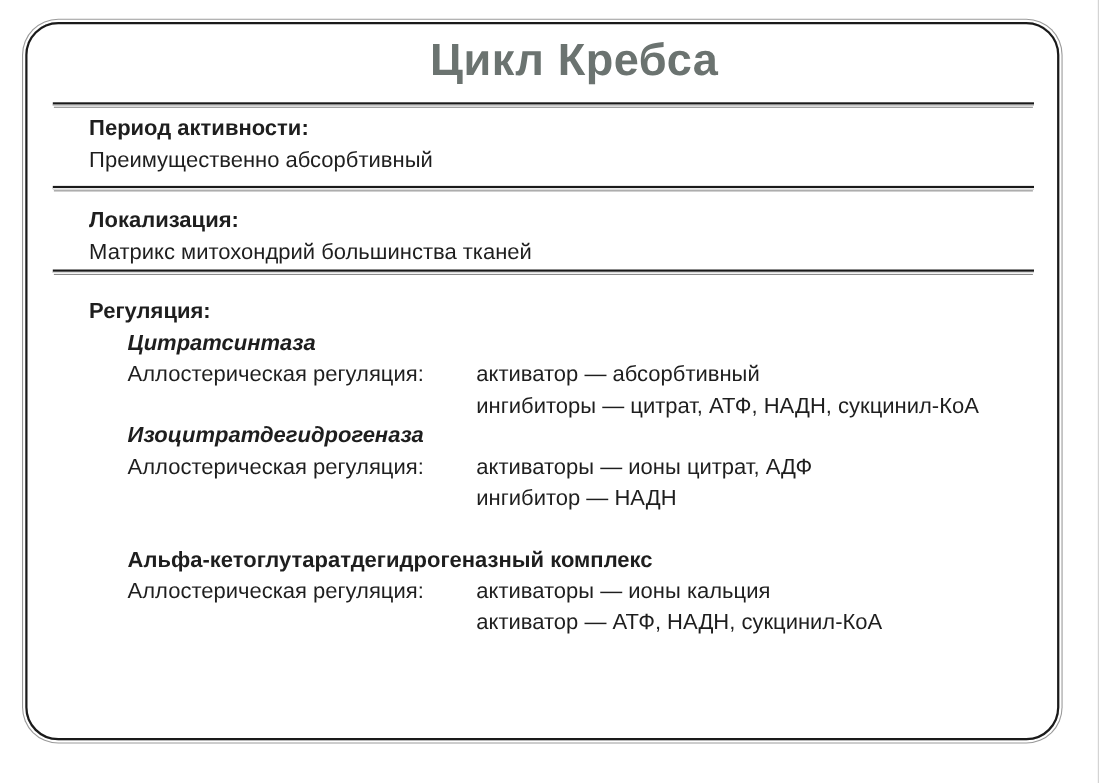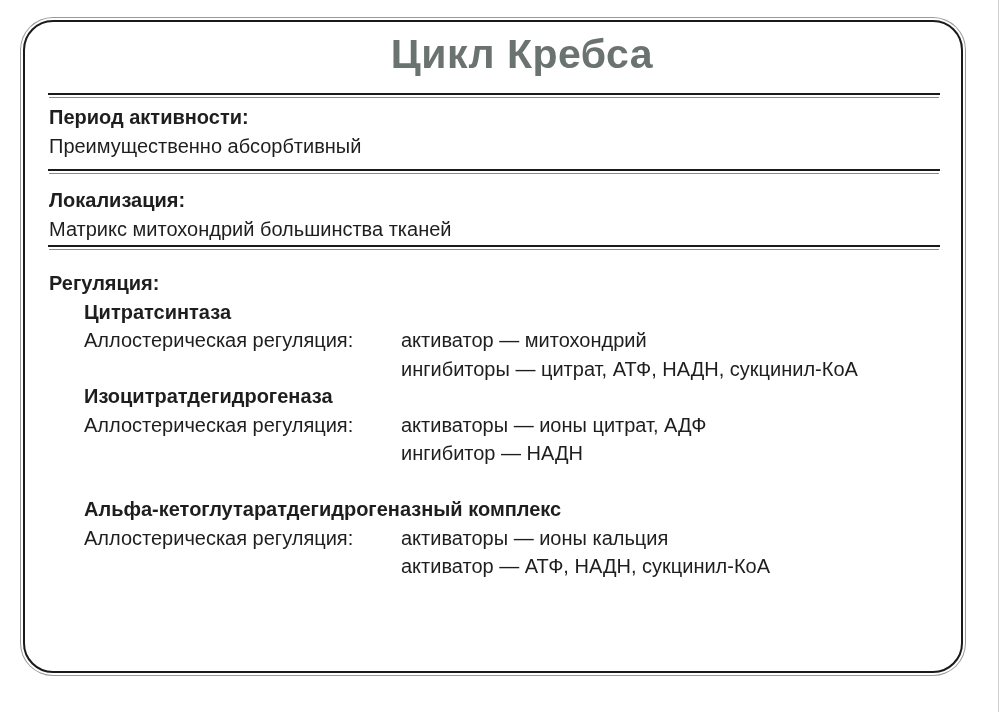--- a/index.html
+++ b/index.html
@@ -13,23 +13,23 @@
     box-shadow: 0 0 0 2px #fff, 0 0 0 3px #9a9a9a;
   }
   .title {
     position: absolute; left: 0; right: 0; top: 31px; text-align: center;
     font-size: 41px; font-weight: bold; color: #6b7370; letter-spacing: 0.5px; padding-left: 44px;
   }
   .divider {
     position: absolute; left: 48px; width: 892px; height: 2px; background: #1a1a1a;
     border-bottom: 1px solid #fff; box-shadow: 0 3px 0 -1px #8a8a8a;
   }
-  .text { position: absolute; font-size: 20px; white-space: nowrap; line-height: 1; }
+  .text { position: absolute; font-size: 20px; white-space: nowrap; line-height: 1; margin-left: 32px; }
   .label { font-weight: bold; }
-  .enzyme-i { font-weight: bold; }
+  .enzyme-i { font-weight: bold; font-style: italic; }
   .enzyme-b { font-weight: bold; }
   .edge-line { position: absolute; top: 0; bottom: 0; left: 998px; width: 1px; background: #d0d0d0; }
 </style>
 </head>
 <body>
 
 <div class="card"></div>
 <div class="edge-line"></div>
 
 <div class="title">Цикл Кребса</div>
@@ -40,21 +40,21 @@
 <div class="divider" style="top:169px;"></div>
 
 <div class="text label" style="left:49px; top:190px;">Локализация:</div>
 <div class="text" style="left:49px; top:219px;text-align:center;">Матрикс митохондрий большинства тканей</div>
 <div class="divider" style="top:245px;"></div>
 
 <div class="text label" style="left:49px; top:273px;">Регуляция:</div>
 
 <div class="text enzyme-i" style="left:84px; top:302px;">Цитратсинтаза</div>
 <div class="text" style="left:84px; top:330px;">Аллостерическая регуляция:</div>
-<div class="text" style="left:401px; top:330px;">активатор — митохондрий</div>
+<div class="text" style="left:401px; top:330px;">активатор — абсорбтивный</div>
 <div class="text" style="left:401px; top:359px;">ингибиторы — цитрат, АТФ, НАДН, сукцинил-КоА</div>
 
 <div class="text enzyme-i" style="left:84px; top:386px;">Изоцитратдегидрогеназа</div>
 <div class="text" style="left:84px; top:415px;">Аллостерическая регуляция:</div>
 <div class="text" style="left:401px; top:415px;">активаторы — ионы цитрат, АДФ</div>
 <div class="text" style="left:401px; top:443px;">ингибитор — НАДН</div>
 
 <div class="text enzyme-b" style="left:84px; top:499px;">Альфа-кетоглутаратдегидрогеназный комплекс</div>
 <div class="text" style="left:84px; top:528px;">Аллостерическая регуляция:</div>
 <div class="text" style="left:401px; top:528px;">активаторы — ионы кальция</div>

